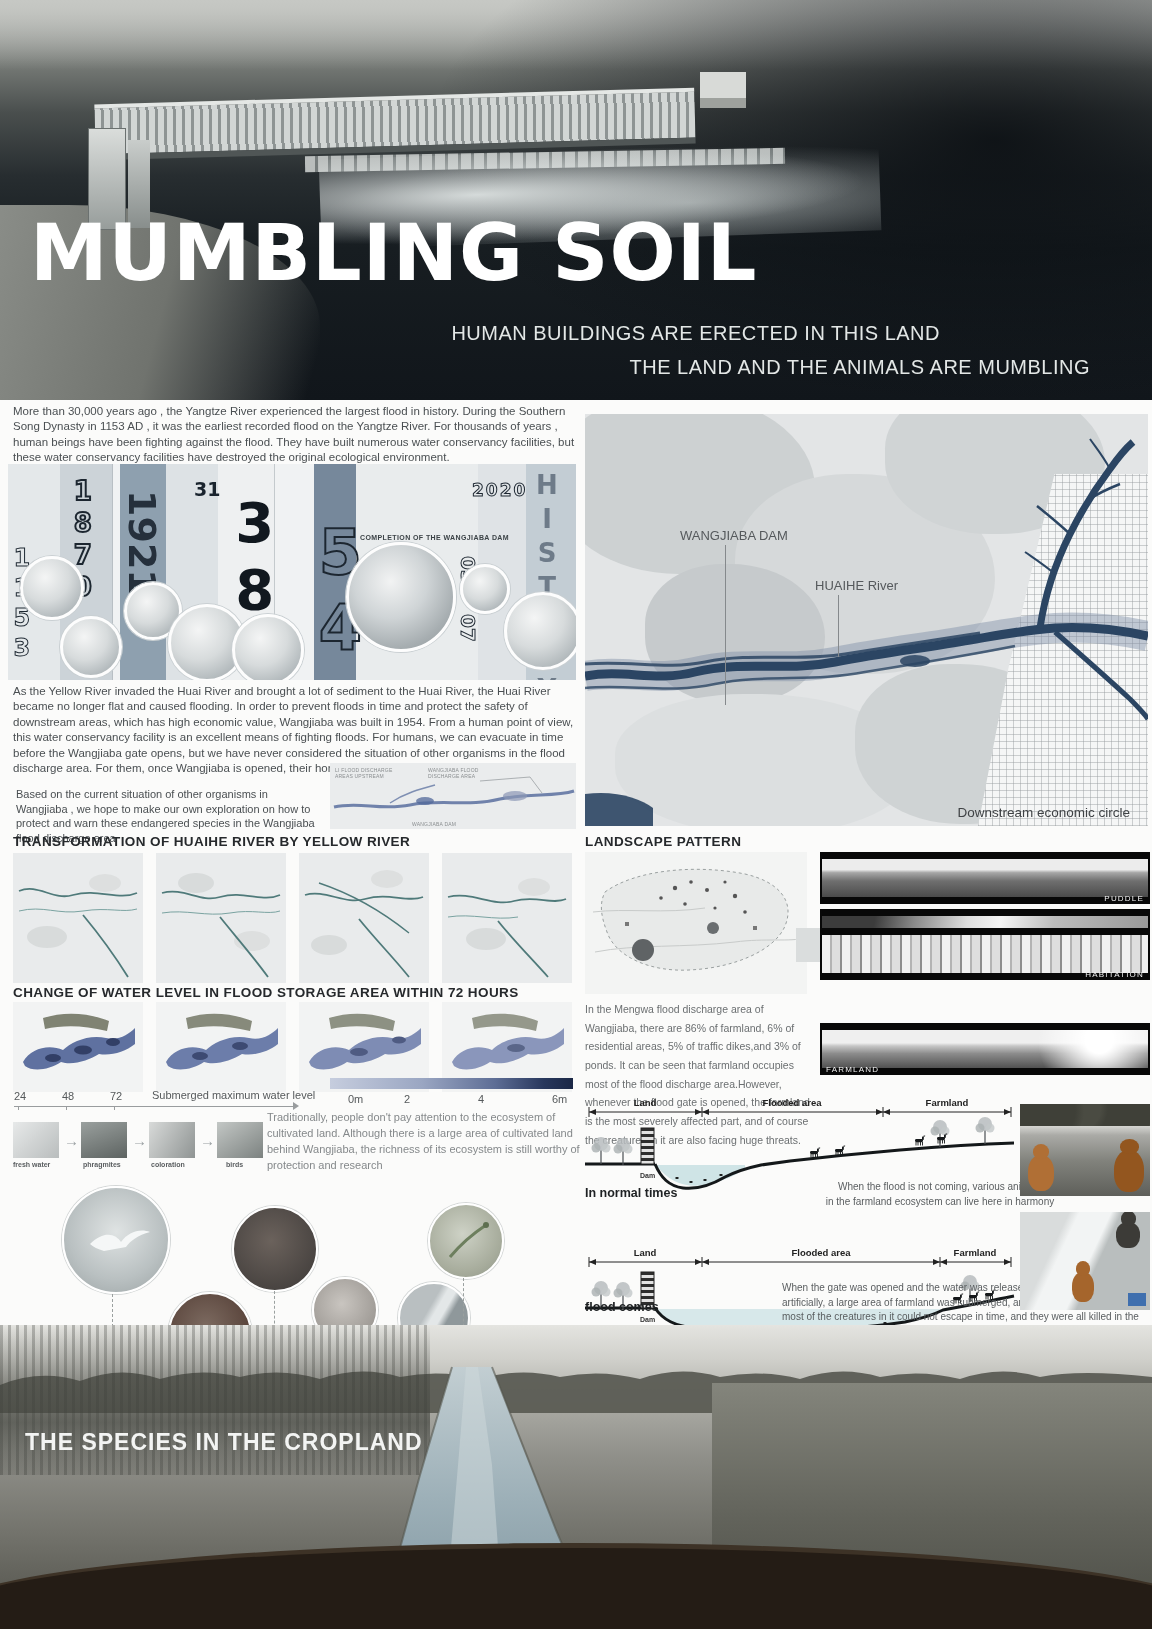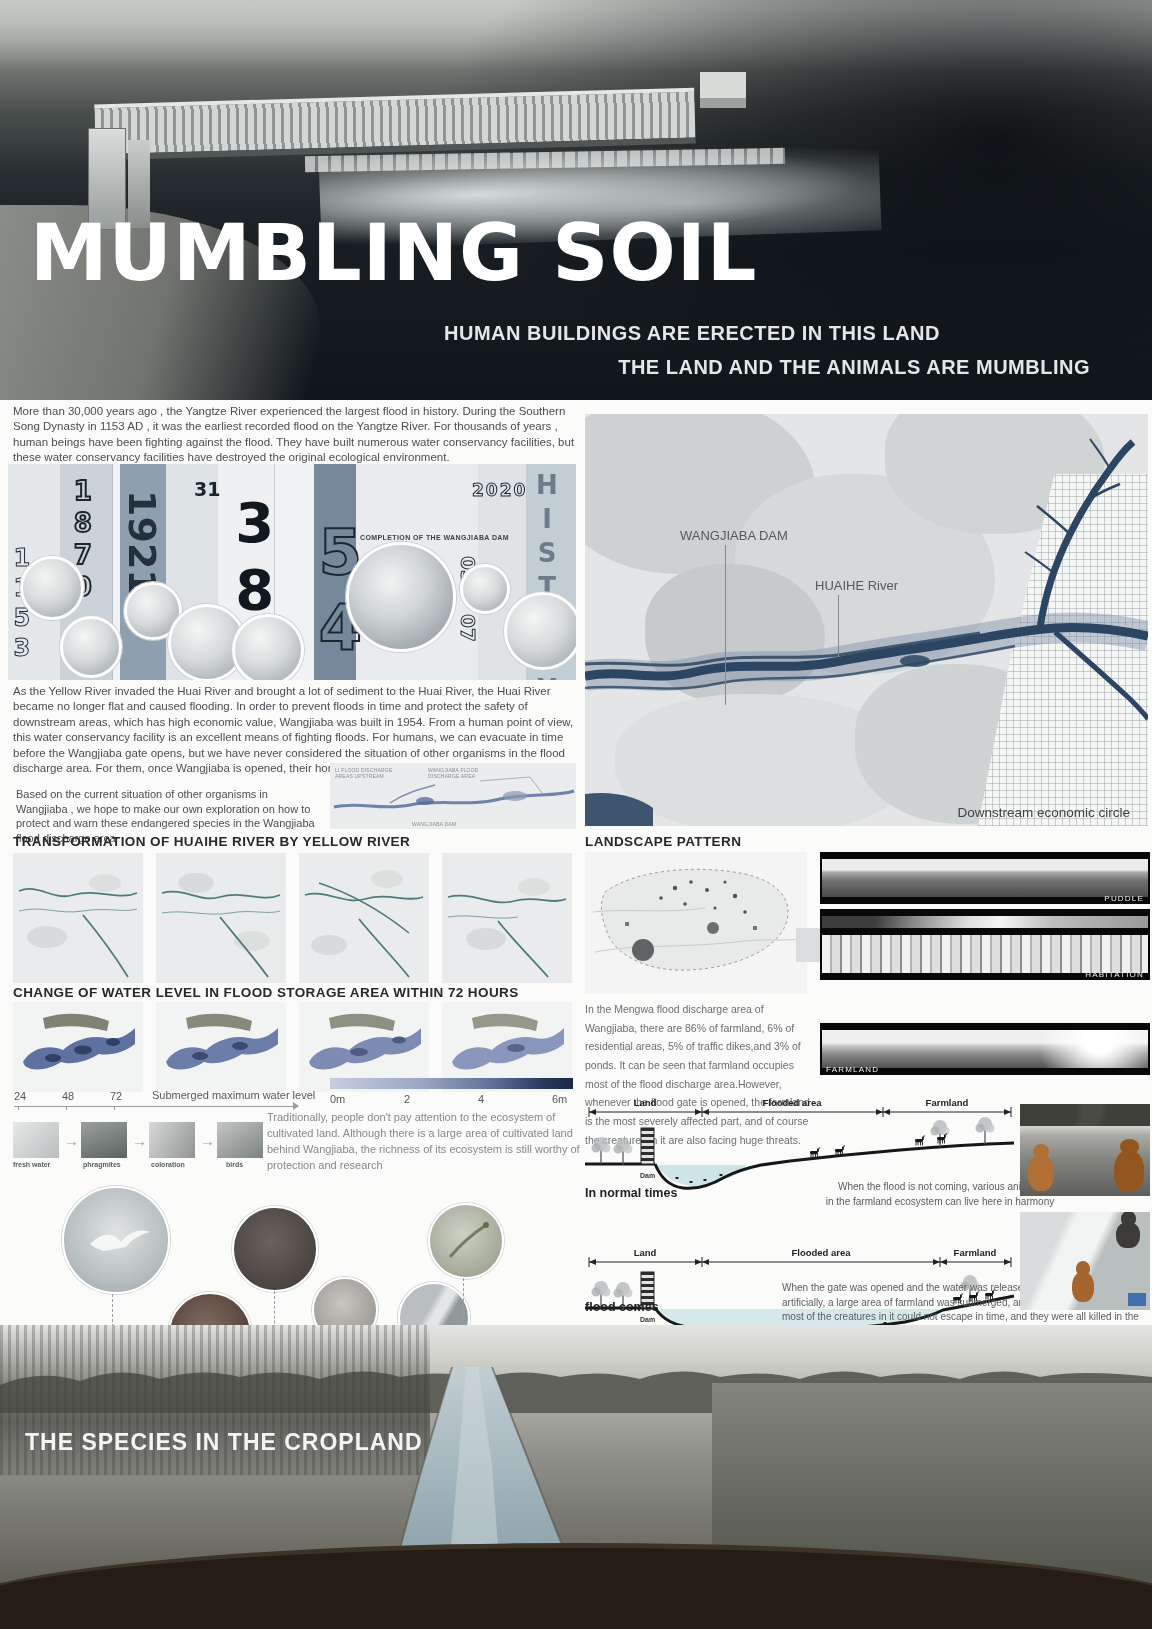--- a/index.html
+++ b/index.html
@@ -26,21 +26,21 @@
   .dam-deck2{position:absolute;left:305px;top:152px;width:480px;height:16px;transform:rotate(-1deg);
     background:repeating-linear-gradient(90deg,#b9bdbc 0 10px,#767c7c 10px 13px);}
   .dam-tower{position:absolute;left:88px;top:128px;width:36px;height:100px;
     background:linear-gradient(180deg,#dadddb,#979d9b);border:1px solid #6b7170;}
   .dam-tower2{position:absolute;left:128px;top:140px;width:22px;height:88px;
     background:linear-gradient(180deg,#c9cdcb,#888e8c);}
   .hero-building{position:absolute;left:700px;top:72px;width:46px;height:26px;background:#d8dad7;
     border-bottom:10px solid #9ea19d;}
   .hero-title{position:absolute;left:30px;top:214px;font-family:"DejaVu Sans",sans-serif;
     font-size:78px;font-weight:800;color:#ffffff;letter-spacing:1px;line-height:1;}
-  .hero-sub{position:absolute;font-size:20px;color:#e3e7e6;letter-spacing:.5px;white-space:nowrap;font-weight:bold;}
+  .hero-sub{position:absolute;font-size:20px;color:#e3e7e6;letter-spacing:.5px;white-space:nowrap;}
 
   
   .body-text{font-size:11.5px;line-height:1.34;color:#4a4f52;text-align:left;}
   .sec-head{font-size:13.5px;font-weight:700;color:#26292c;letter-spacing:.4px;white-space:nowrap;}
 
   
   .timeline{position:absolute;left:8px;top:464px;width:568px;height:216px;background:#f0f2f3;overflow:hidden;}
   .tl-band{position:absolute;top:0;height:100%;}
   .tl-num{position:absolute;font-family:"DejaVu Sans",sans-serif;font-weight:800;color:#1c2630;line-height:.95;}
   .tl-vert{writing-mode:vertical-rl;text-orientation:upright;letter-spacing:2px;}
@@ -291,21 +291,21 @@
   <div class="axis-txt" style="left:14px;top:1090px;">24</div>
   <div class="axis-txt" style="left:62px;top:1090px;">48</div>
   <div class="axis-txt" style="left:110px;top:1090px;">72</div>
   <div class="abs" style="left:14px;top:1106px;width:282px;height:1px;background:#999c9e;"></div>
   <div class="abs" style="left:18px;top:1106px;width:1px;height:4px;background:#999c9e;"></div>
   <div class="abs" style="left:66px;top:1106px;width:1px;height:4px;background:#999c9e;"></div>
   <div class="abs" style="left:114px;top:1106px;width:1px;height:4px;background:#999c9e;"></div>
   <div class="abs" style="left:293px;top:1102px;width:0;height:0;border-left:6px solid #999c9e;border-top:4px solid transparent;border-bottom:4px solid transparent;"></div>
   <div class="axis-txt" style="left:152px;top:1089px;">Submerged maximum water level</div>
   <div class="grad-bar"></div>
-  <div class="axis-txt" style="left:330px;top:1093px;text-align:right;">0m</div>
+  <div class="axis-txt" style="left:348px;top:1093px;text-align:right;">0m</div>
   <div class="axis-txt" style="left:404px;top:1093px;">2</div>
   <div class="axis-txt" style="left:478px;top:1093px;">4</div>
   <div class="axis-txt" style="left:552px;top:1093px;">6m</div>
 
   <div class="land-map">
     <svg width="222" height="142" viewBox="0 0 222 142">
       <path d="M20,40 C50,18 110,12 160,22 C195,30 210,50 200,74 C190,98 150,116 104,118 C64,120 30,104 22,80 C16,64 14,52 20,40 Z" fill="#e8eae9" stroke="#9aa0a0" stroke-width="1" stroke-dasharray="3,3"></path>
       <path d="M10,100 C50,92 100,96 150,90 C180,86 205,90 220,86" stroke="#c8cbca" stroke-width="1" fill="none"></path>
       <path d="M8,60 C40,56 80,62 120,56" stroke="#c8cbca" stroke-width="1" fill="none"></path>
       <circle cx="58" cy="98" r="11" fill="#5f6365"></circle>

